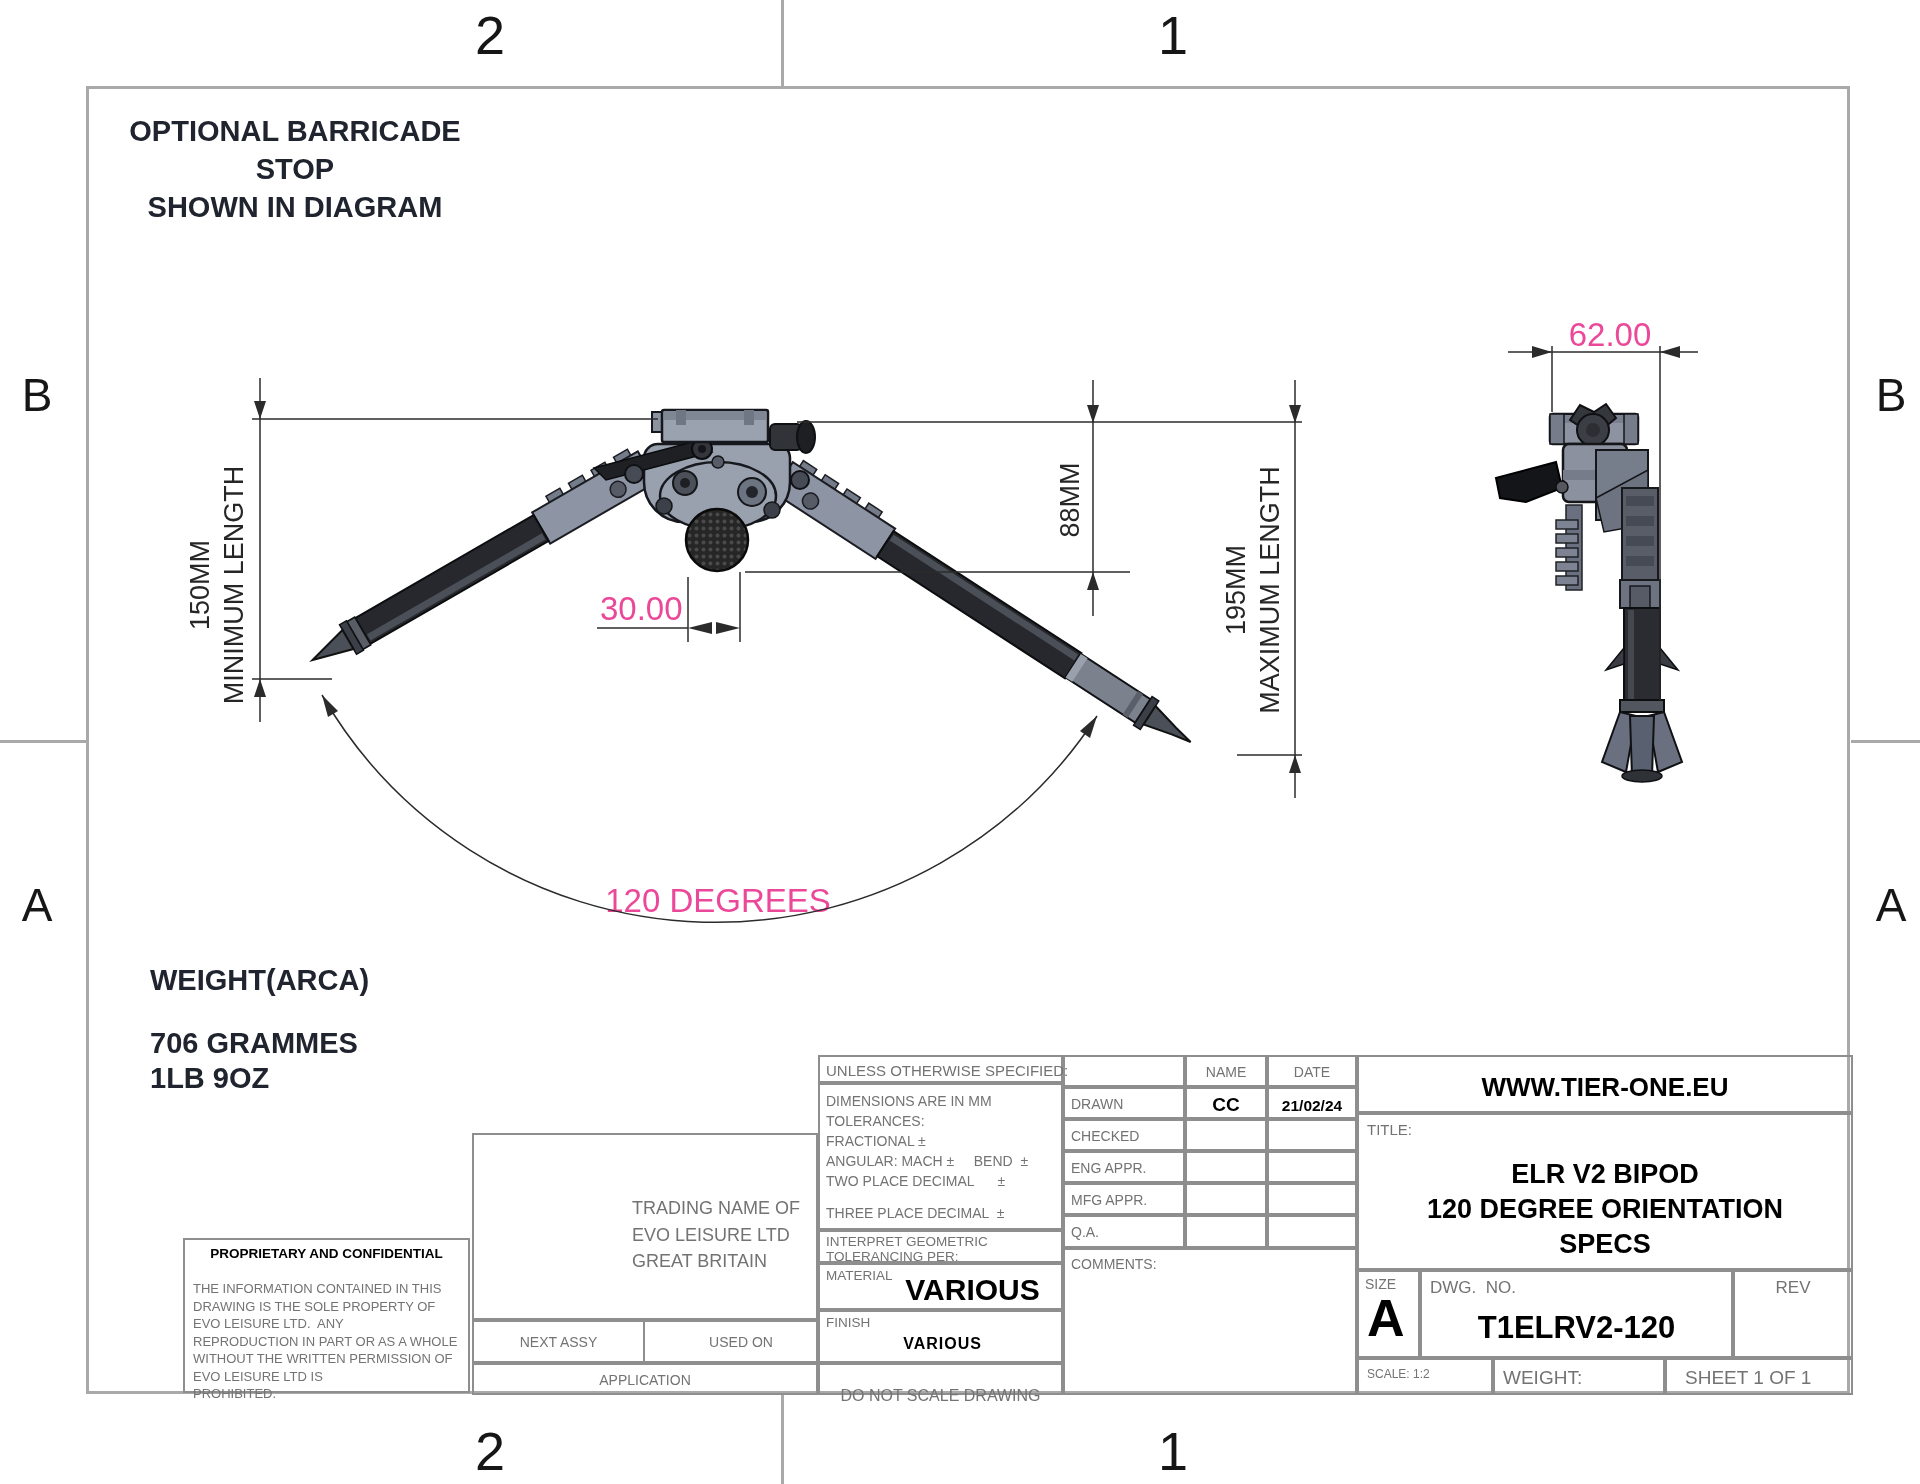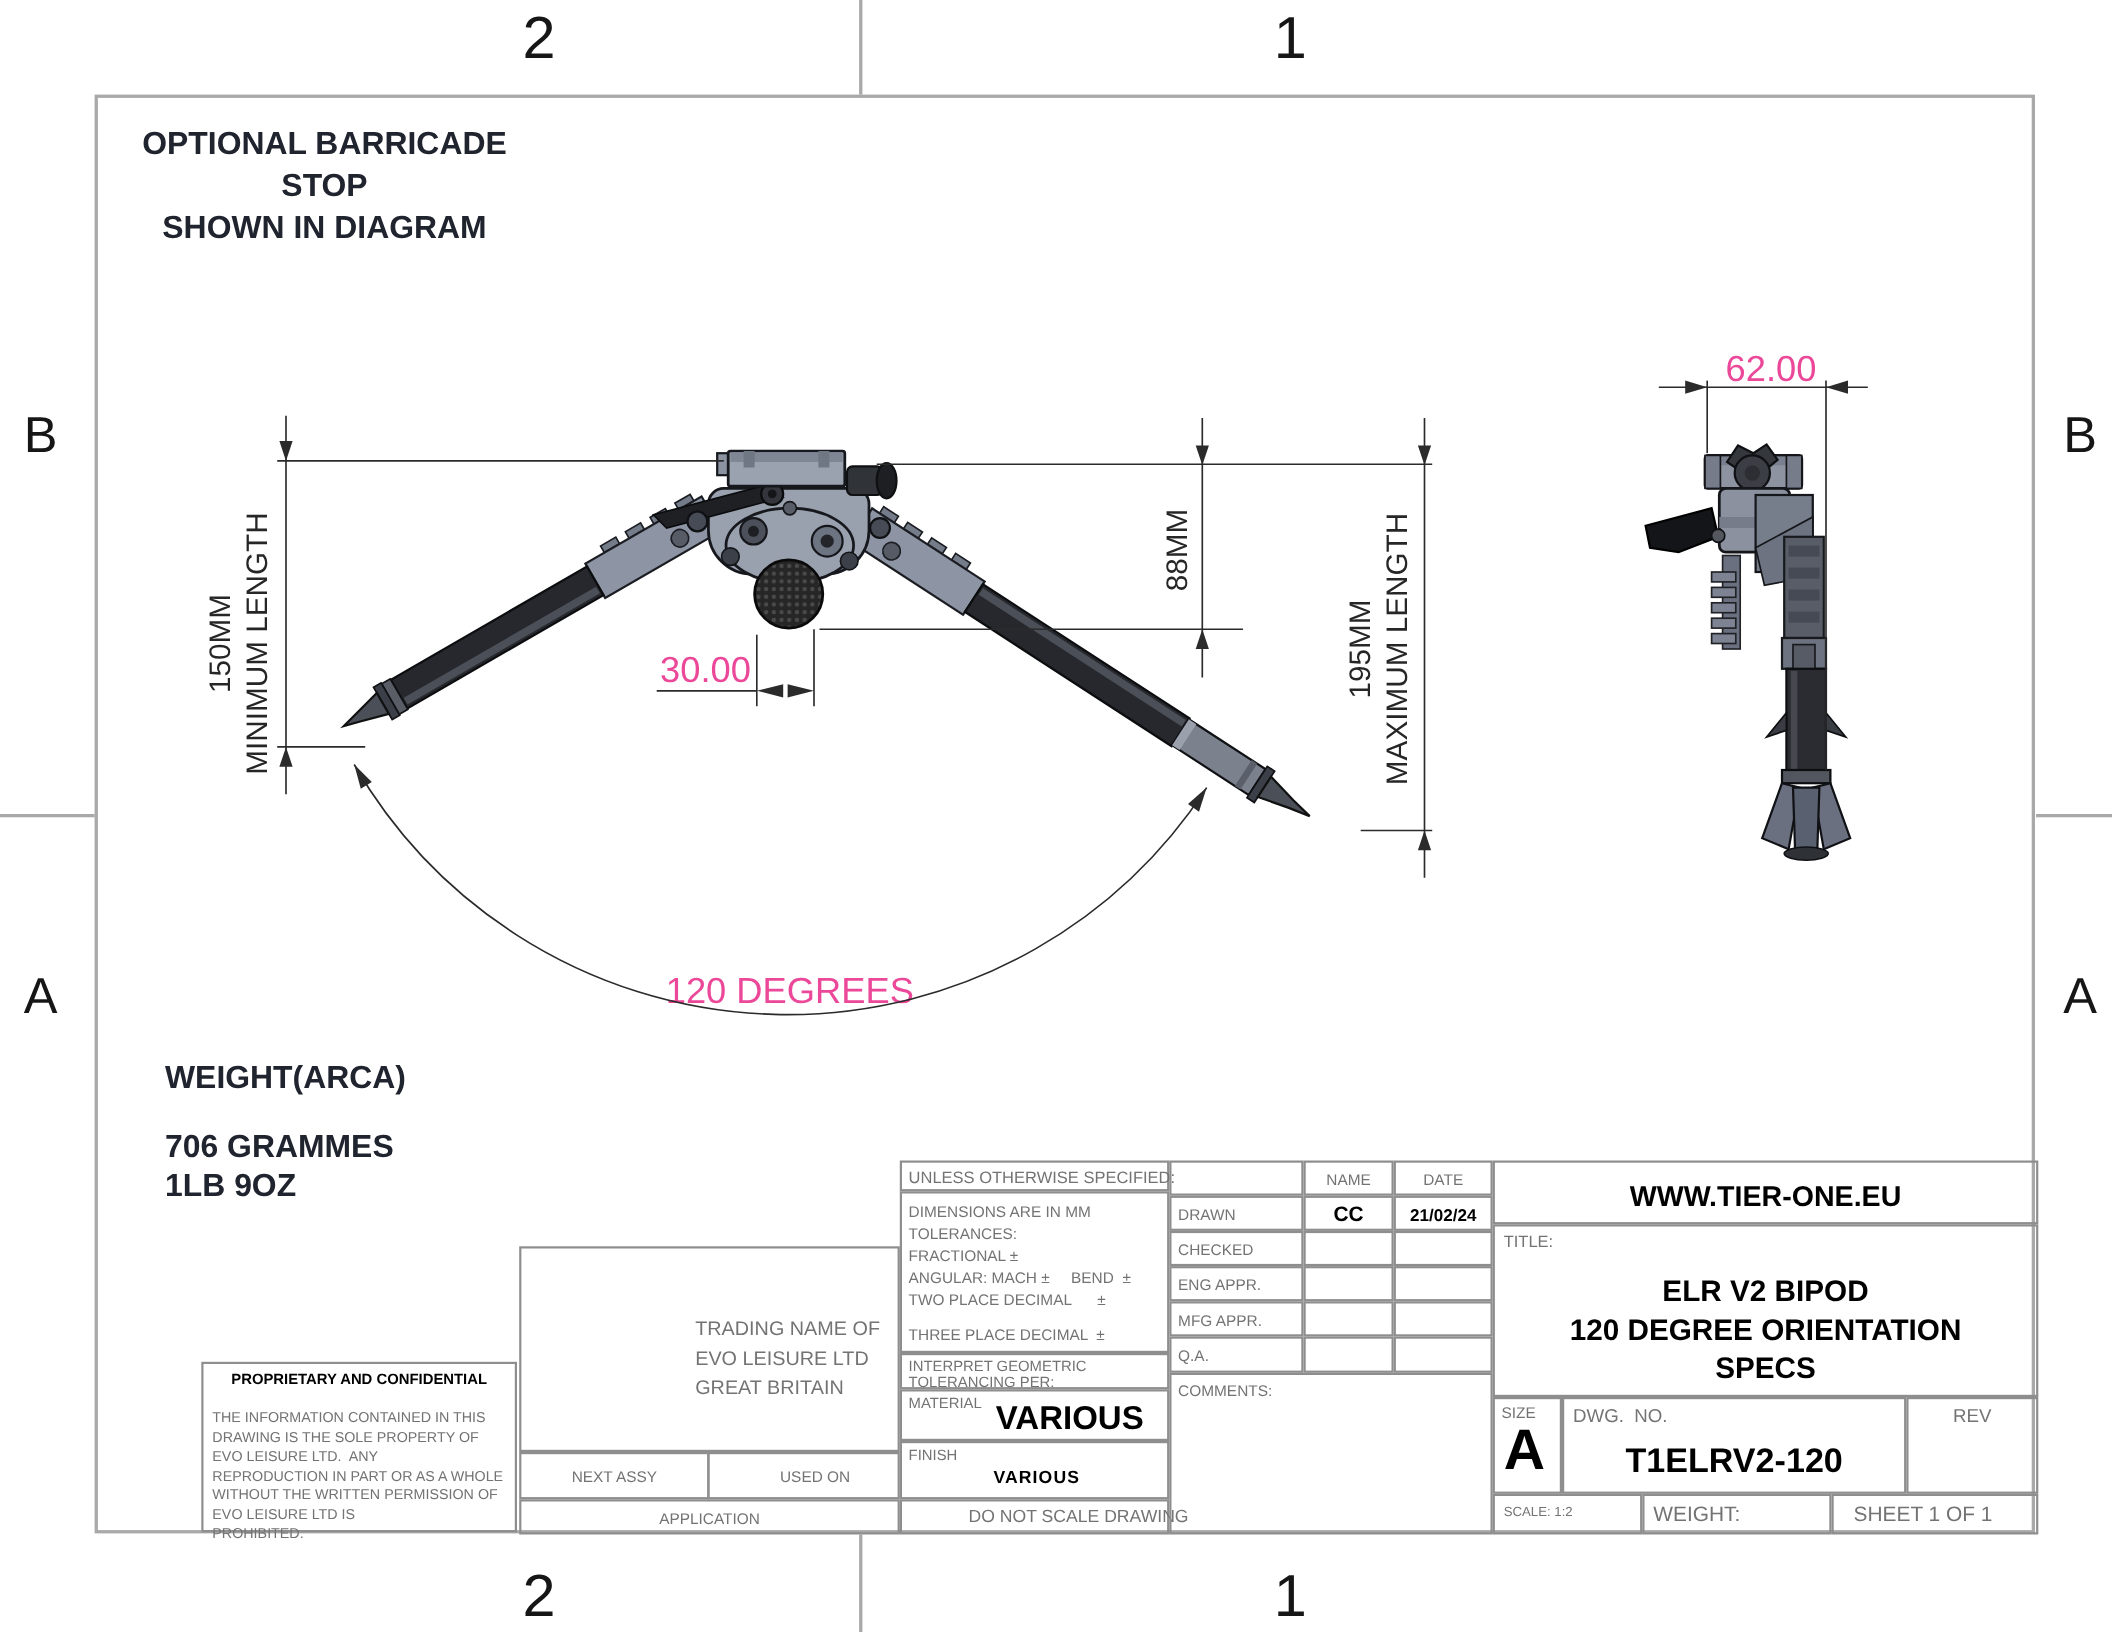--- a/index.html
+++ b/index.html
@@ -244,21 +244,21 @@
   </div>
   <div class="cell" style="left:818px;top:1263px;width:245px;height:47px;">
     <div class="lbl" style="left:6px;top:3px;font-size:13.5px;">MATERIAL</div>
     <div class="val ctr" style="left:70px;top:8px;width:165px;font-size:30px;">VARIOUS</div>
   </div>
   <div class="cell" style="left:818px;top:1310px;width:245px;height:53px;">
     <div class="lbl" style="left:6px;top:3px;font-size:13.5px;">FINISH</div>
     <div class="val ctr" style="left:40px;top:23px;width:165px;font-size:16px;letter-spacing:1px;">VARIOUS</div>
   </div>
   <div class="cell" style="left:818px;top:1363px;width:245px;height:32px;">
-    <div class="lbl ctr" style="left:0;top:6px;width:241px;font-size:16px;margin-left:40px;">DO NOT SCALE DRAWING</div>
+    <div class="lbl ctr" style="left:0;top:22px;width:241px;font-size:16px;">DO NOT SCALE DRAWING</div>
   </div>
 
   <div class="cell" style="left:1063px;top:1055px;width:122px;height:32px;"></div>
   <div class="cell" style="left:1185px;top:1055px;width:82px;height:32px;">
     <div class="lbl ctr" style="left:0;top:7px;width:78px;">NAME</div>
   </div>
   <div class="cell" style="left:1267px;top:1055px;width:90px;height:32px;">
     <div class="lbl ctr" style="left:0;top:7px;width:86px;">DATE</div>
   </div>
 

